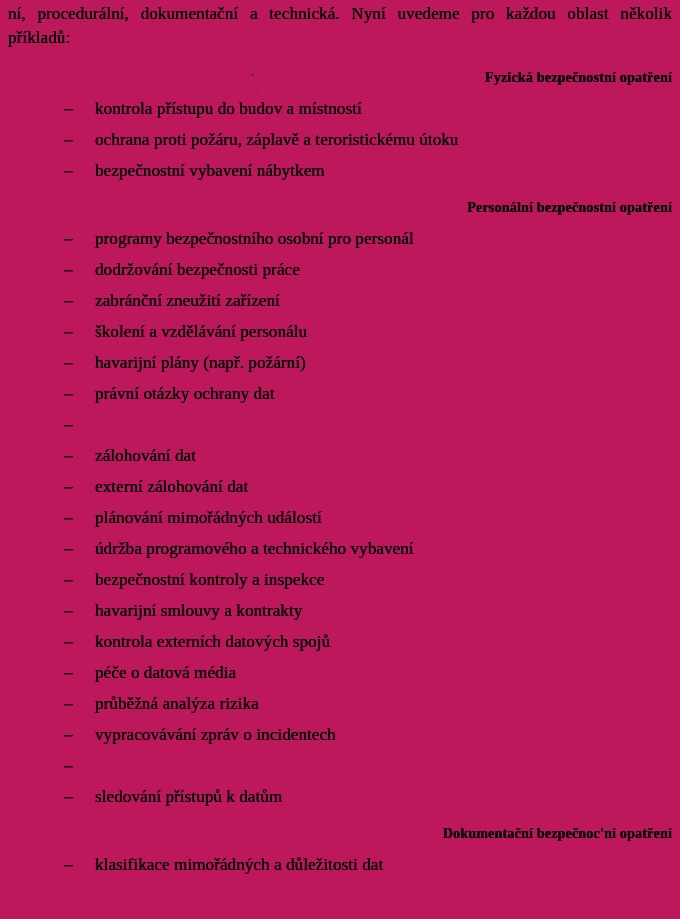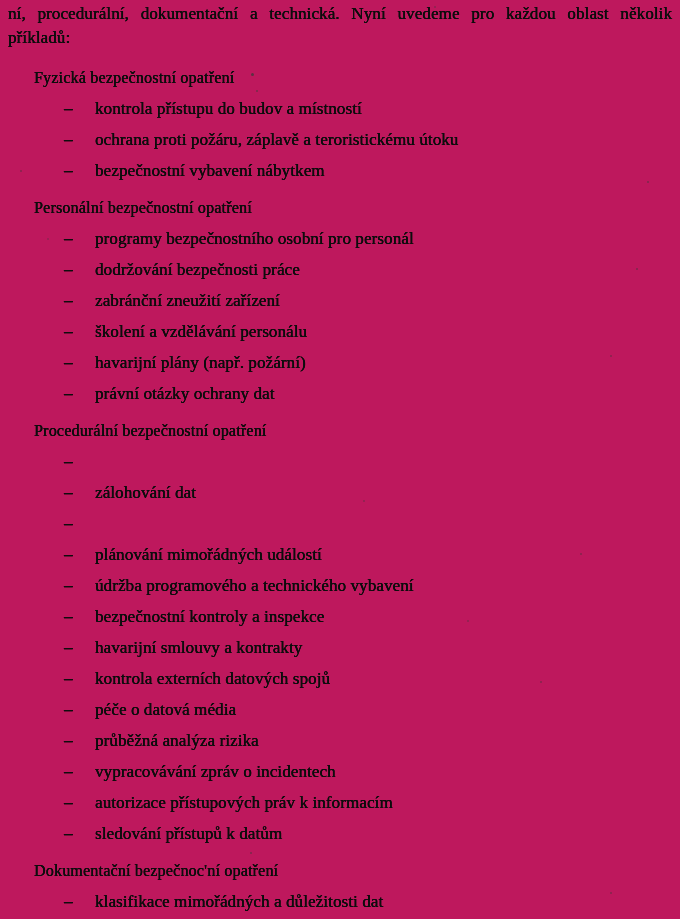--- a/index.html
+++ b/index.html
@@ -32,24 +32,25 @@
     text-align: justify;
     text-align-last: justify;
     white-space: normal;
   }
   .intro .l2 {
     display: block;
     font-weight: normal;
   }
   .sec-heading {
     margin: 6px 0 0 26px;
-    font-size: 16px;
+    font-size: 14px;
     line-height: 31px;
-    font-weight: normal;
+    font-weight: bold;
     letter-spacing: 0.2px;
+    text-align: right;
   }
   .sec-heading.first {
     margin-top: 12px;
   }
   .sec-list {
     list-style: none;
     margin: 0;
     padding: 0;
   }
   .sec-item {
@@ -133,33 +134,33 @@
   </li>
 
   <li class="sec-item">
     <span class="dash">–</span>
     <span class="item-text">právní otázky ochrany dat</span>
   </li>
 </ul>
   </section>
 
   <section class="sec">
-    <h2 class="sec-heading">Procedurální bezpečnostní opatření</h2>
     <ul class="sec-list">
   <li class="sec-item">
     <span class="dash">–</span>
   </li>
 
   <li class="sec-item">
     <span class="dash">–</span>
     <span class="item-text">zálohování dat</span>
   </li>
 
   <li class="sec-item">
     <span class="dash">–</span>
+    <span class="item-text">externí zálohování dat</span>
   </li>
 
   <li class="sec-item">
     <span class="dash">–</span>
     <span class="item-text">plánování mimořádných událostí</span>
   </li>
 
   <li class="sec-item">
     <span class="dash">–</span>
     <span class="item-text">údržba programového a technického vybavení</span>
@@ -190,21 +191,20 @@
     <span class="item-text">průběžná analýza rizika</span>
   </li>
 
   <li class="sec-item">
     <span class="dash">–</span>
     <span class="item-text">vypracovávání zpráv o incidentech</span>
   </li>
 
   <li class="sec-item">
     <span class="dash">–</span>
-    <span class="item-text">autorizace přístupových práv k informacím</span>
   </li>
 
   <li class="sec-item">
     <span class="dash">–</span>
     <span class="item-text">sledování přístupů k datům</span>
   </li>
 </ul>
   </section>
 
   <section class="sec">

